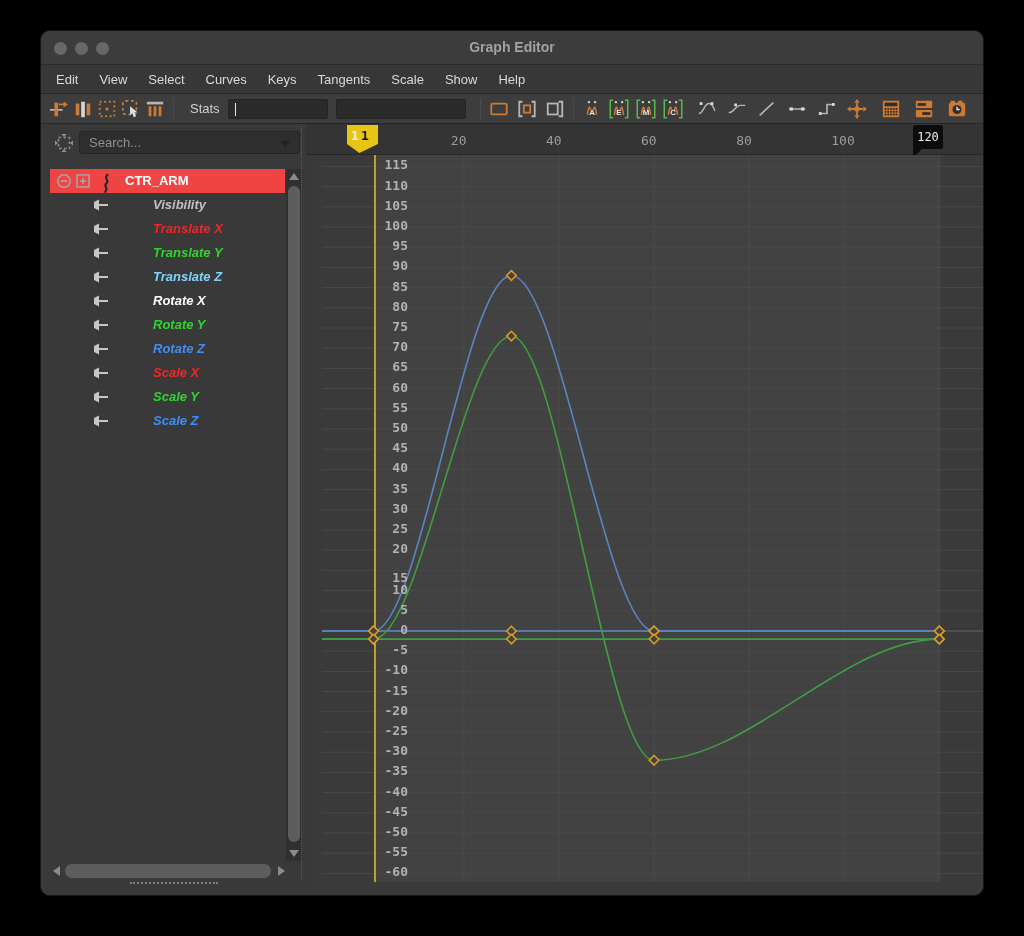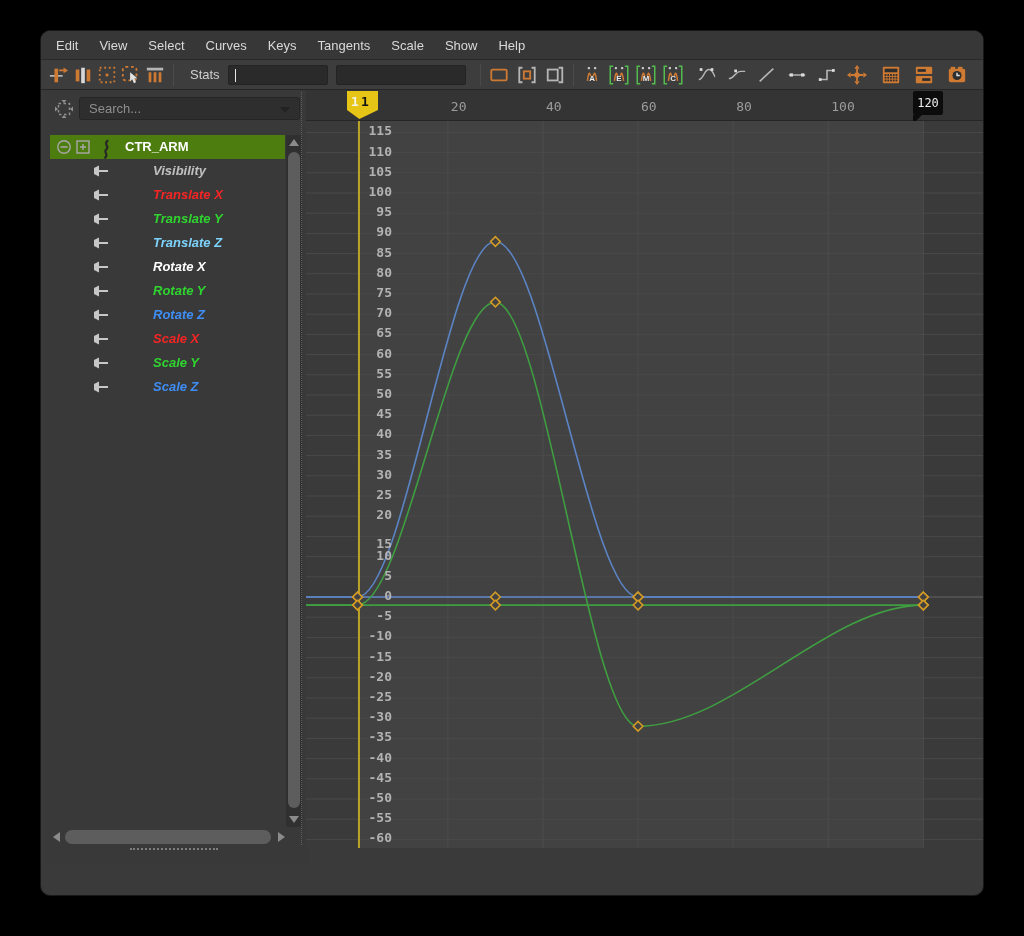--- a/index.html
+++ b/index.html
@@ -34,21 +34,21 @@
   
   .filter-ic{position:absolute;left:9px;top:9px;width:20px;height:20px;}
   .searchbox{position:absolute;left:34px;top:7px;width:221px;height:23px;background:#2e2e2e;
     border:1px solid #252525;border-radius:3px;}
   .searchbox input{position:absolute;inset:0;background:transparent;border:none;outline:none;
     color:#9a9a9a;font-size:13px;padding:0 9px;width:100%;font-family:"Liberation Sans",sans-serif;}
   .searchbox input::placeholder{color:#8e8e8e;opacity:1;}
   .search-arrow{position:absolute;right:9px;top:9px;width:0;height:0;border-left:5px solid transparent;
     border-right:5px solid transparent;border-top:6px solid #222;}
   
-  .node-row{position:absolute;left:5px;top:45px;width:235px;height:24px;background:#4d7c0f;}
+  .node-row{position:absolute;left:5px;top:45px;width:235px;height:24px;background:#ef4444;}
   .node-row .ic{position:absolute;top:4px;width:16px;height:16px;}
   .node-label{position:absolute;left:75px;top:4px;color:#fff;font-size:13px;font-weight:bold;}
   .channel-row{position:absolute;left:5px;width:235px;height:24px;}
   .channel-row .plug{position:absolute;left:40px;top:5px;width:20px;height:14px;}
   .channel-row .clabel{position:absolute;left:103px;top:4px;font-size:13px;font-weight:bold;font-style:italic;}
   
   .vscroll{position:absolute;left:241px;top:45px;width:16px;height:692px;background:#303030;border-radius:2px;}
   .vthumb{position:absolute;left:2px;top:17px;width:12px;height:656px;background:#5d5d5d;border-radius:6px;}
   .arr{position:absolute;width:0;height:0;}
   .arr.up{left:3px;top:4px;border-left:5px solid transparent;border-right:5px solid transparent;border-bottom:7px solid #8b8b8b;}
@@ -65,30 +65,36 @@
   .rlabel{position:absolute;top:9px;color:#9c9c9c;font-size:13px;font-family:"DejaVu Sans Mono",monospace;}
   .ctag{position:absolute;left:41px;top:1px;width:31px;height:28px;background:#e7c517;
     clip-path:polygon(0 0,100% 0,100% 68%,40% 100%,0 68%);}
   .ctag-digit{position:absolute;top:4px;font-size:13px;font-family:"DejaVu Sans Mono",monospace;font-weight:bold;}
   .ctag-digit.white{left:45px;color:#f3f3e2;}
   .ctag-digit.black{left:55px;color:#141414;}
   .etag{position:absolute;left:607px;top:1px;width:30px;height:24px;background:#0c0c0c;border-radius:2px;
     color:#ececec;font-size:12px;font-family:"DejaVu Sans Mono",monospace;text-align:center;line-height:24px;}
   .etag-tail{position:absolute;left:607px;top:25px;width:0;height:0;
     border-left:9px solid #0c0c0c;border-bottom:9px solid transparent;}
-  .plot{position:absolute;left:0;top:31px;width:679px;height:727px;background:#b91c1c;}
+  .plot{position:absolute;left:16px;top:31px;width:679px;height:727px;background:#b91c1c;}
   .plot svg{position:absolute;inset:0;}
   .vlabel{position:absolute;width:34px;text-align:right;color:#b2b2b2;font-size:13px;font-weight:bold;
     font-family:"DejaVu Sans Mono",monospace;pointer-events:none;}
 </style>
 </head>
 <body>
 
 <div class="window">
 
+  <div class="titlebar">
+    <span class="tl" style="left:13px"></span>
+    <span class="tl" style="left:34px"></span>
+    <span class="tl" style="left:55px"></span>
+    <div class="title">Graph Editor</div>
+  </div>
 
   <div class="menubar" id="menubar">
       <span class="menu-item">Edit</span>
       <span class="menu-item">View</span>
       <span class="menu-item">Select</span>
       <span class="menu-item">Curves</span>
       <span class="menu-item">Keys</span>
       <span class="menu-item">Tangents</span>
       <span class="menu-item">Scale</span>
       <span class="menu-item">Show</span>

